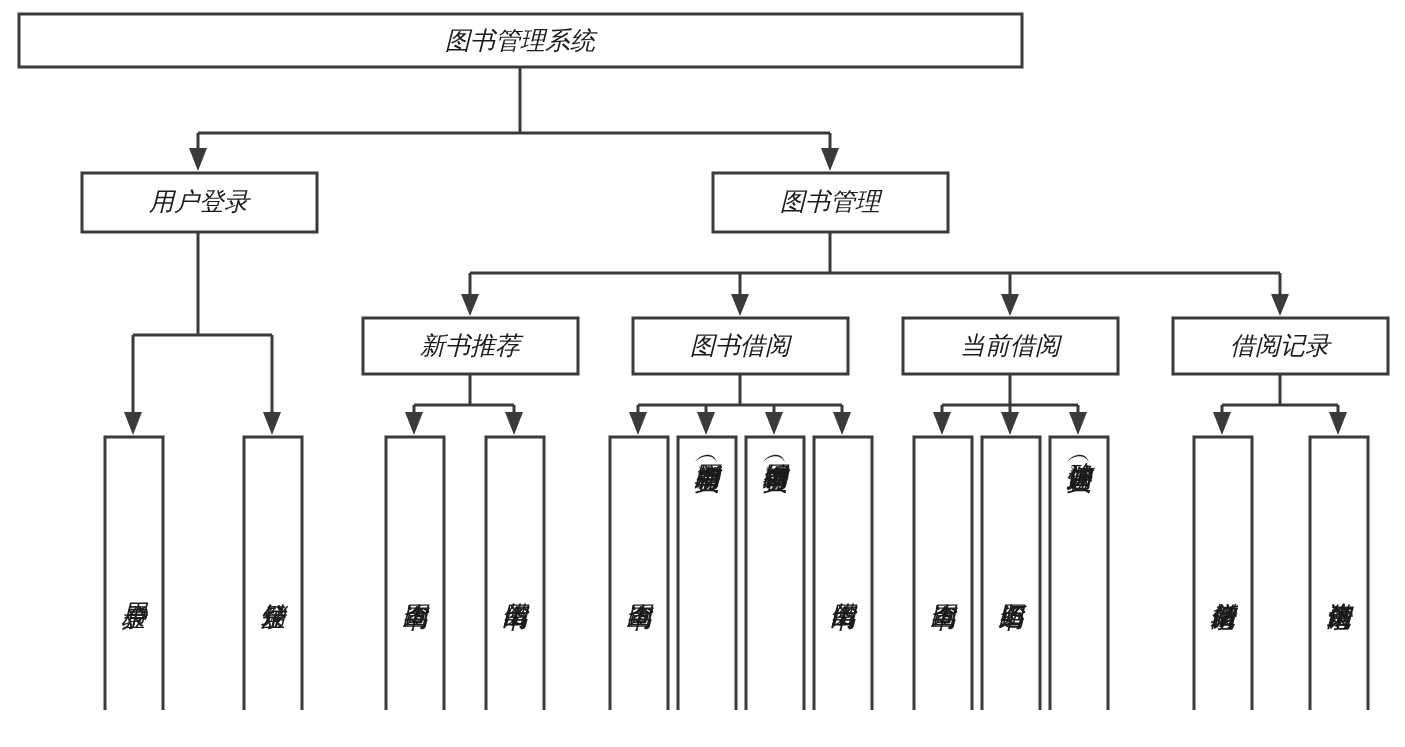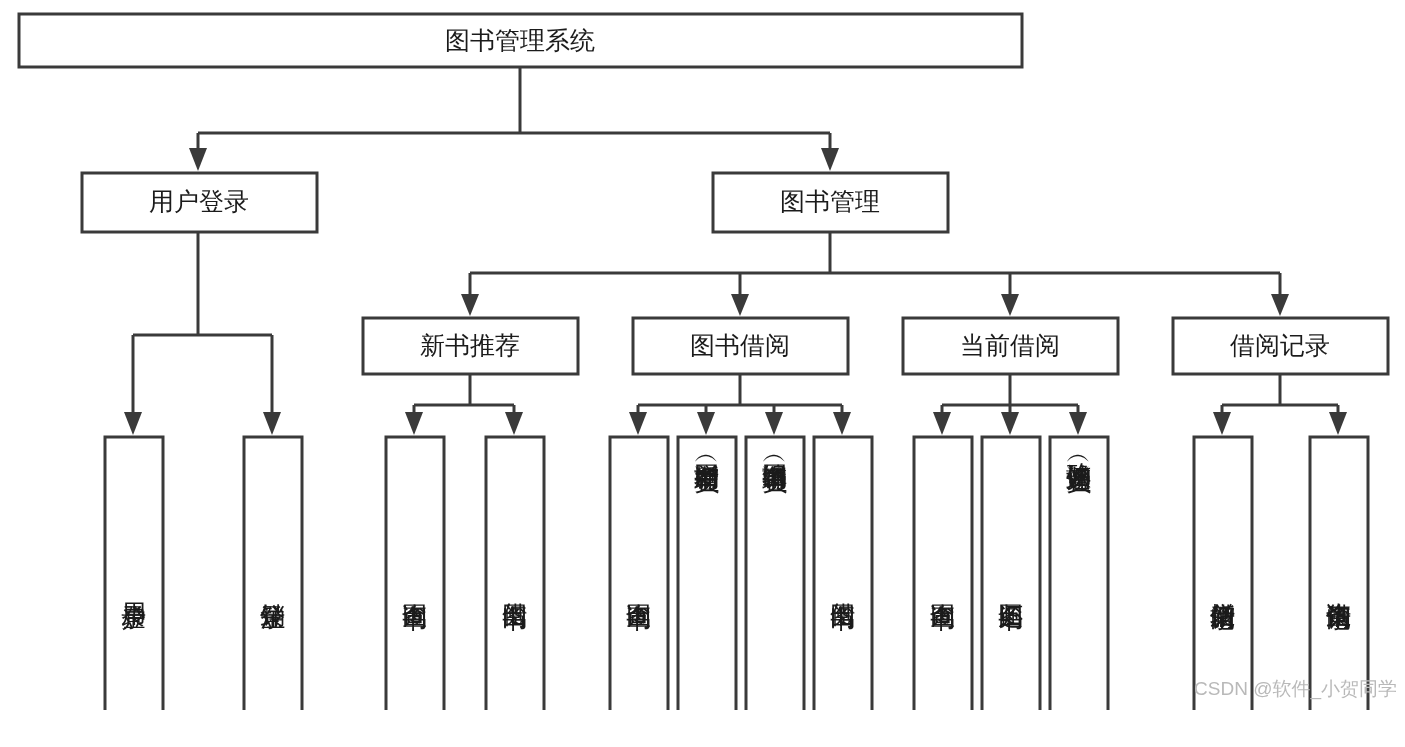--- a/index.html
+++ b/index.html
@@ -10,20 +10,21 @@
   }
   body {
     font-family: "Liberation Sans", "DejaVu Sans", sans-serif;
   }
   #diagram-root {
     position: relative;
     width: 1405px;
     height: 710px;
     background: #ffffff;
     overflow: hidden;
+    font-style: italic;
   }
   svg.diagram-canvas {
     position: absolute;
     top: 0;
     left: 0;
     width: 1405px;
     height: 747px;
     display: block;
   }
   .node-box {
@@ -248,15 +249,14 @@
     <span class="leaf-label">确认归还（管理员）</span>
   </div>
 
   <div class="leaf-label-wrap" style="left:1194px; top:437px; width:58px; height:295px; align-items:center;">
     <span class="leaf-label">新增借阅记录</span>
   </div>
   <div class="leaf-label-wrap" style="left:1310px; top:437px; width:58px; height:295px; align-items:center;">
     <span class="leaf-label">查询借阅记录</span>
   </div>
 
-  <div class="watermark">CSDN @软件_小贺同学</div>
 
 </div>
 
 </body></html>

